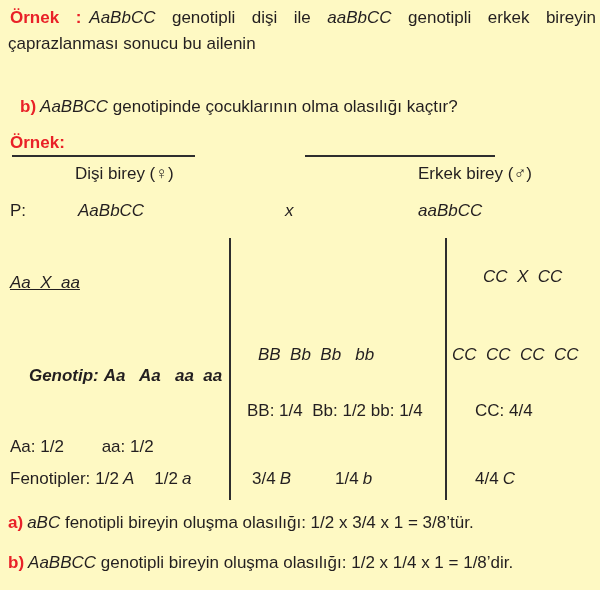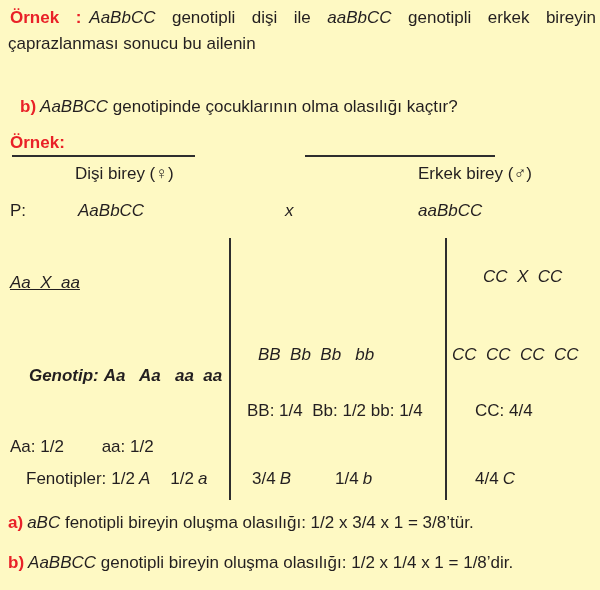--- a/index.html
+++ b/index.html
@@ -60,21 +60,21 @@
   <div class="abs it pre" style="top:344px; left:10px;font-weight:bold;">
     <span class="mr5">Genotip:</span><span class="pre">Aa   Aa   aa  aa</span>
   </div>
   <div class="abs it pre" style="top:344px; left:258px;">BB  Bb  Bb   bb</div>
   <div class="abs it pre" style="top:344px; left:452px;">CC  CC  CC  CC</div>
 
   <div class="abs pre" style="top:400px; left:10px;margin-top:36px;">Aa: 1/2        aa: 1/2</div>
   <div class="abs pre" style="top:400px; left:247px;">BB: 1/4  Bb: 1/2 bb: 1/4</div>
   <div class="abs pre" style="top:400px; left:475px;text-align:center;">CC: 4/4</div>
 
-  <div class="abs" style="top:468px; left:10px;margin-left:16px;">
+  <div class="abs" style="top:468px; left:10px;">
     <span class="mr5">Fenotipler:</span><span class="mr4">1/2</span><span class="it mr20">A</span><span class="mr4">1/2</span><span class="it">a</span>
   </div>
   <div class="abs" style="top:468px; left:252px;">
     <span class="mr4">3/4</span><span class="it mr44">B</span><span class="mr4">1/4</span><span class="it">b</span>
   </div>
   <div class="abs" style="top:468px; left:475px;">
     <span class="mr4">4/4</span><span class="it">C</span>
   </div>
 
   <div class="abs" style="top:512px; left:8px;">

